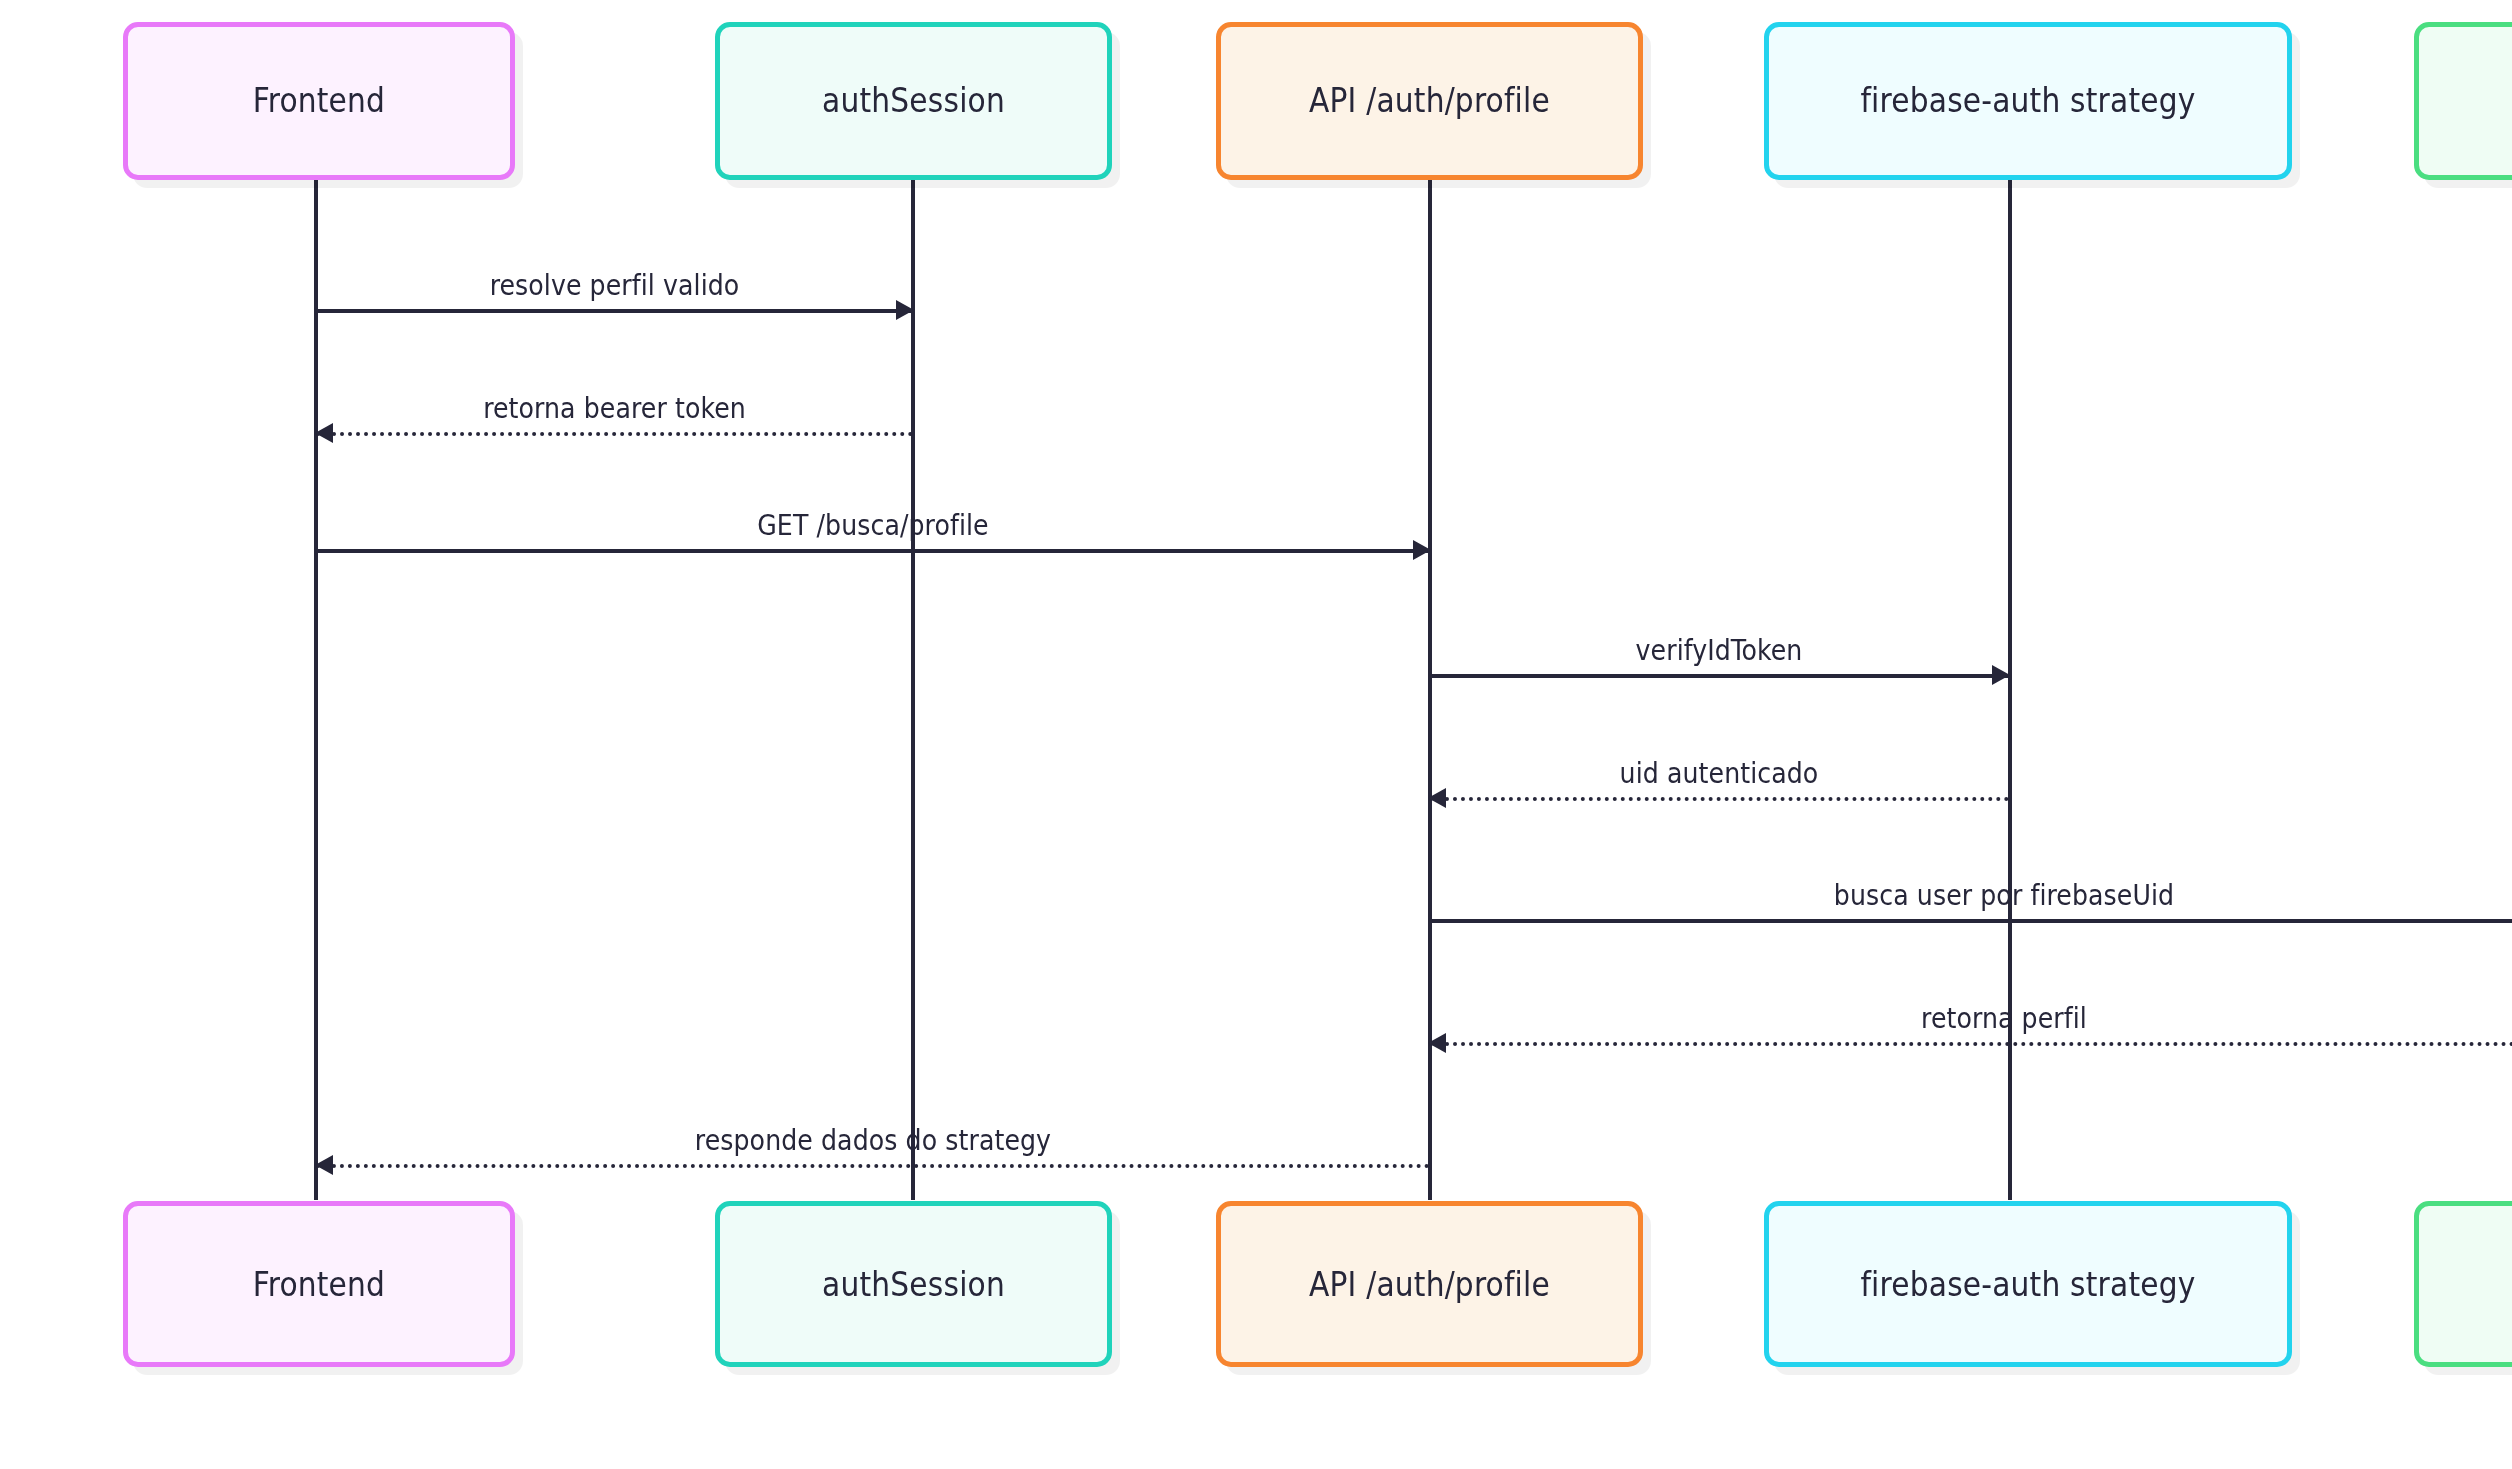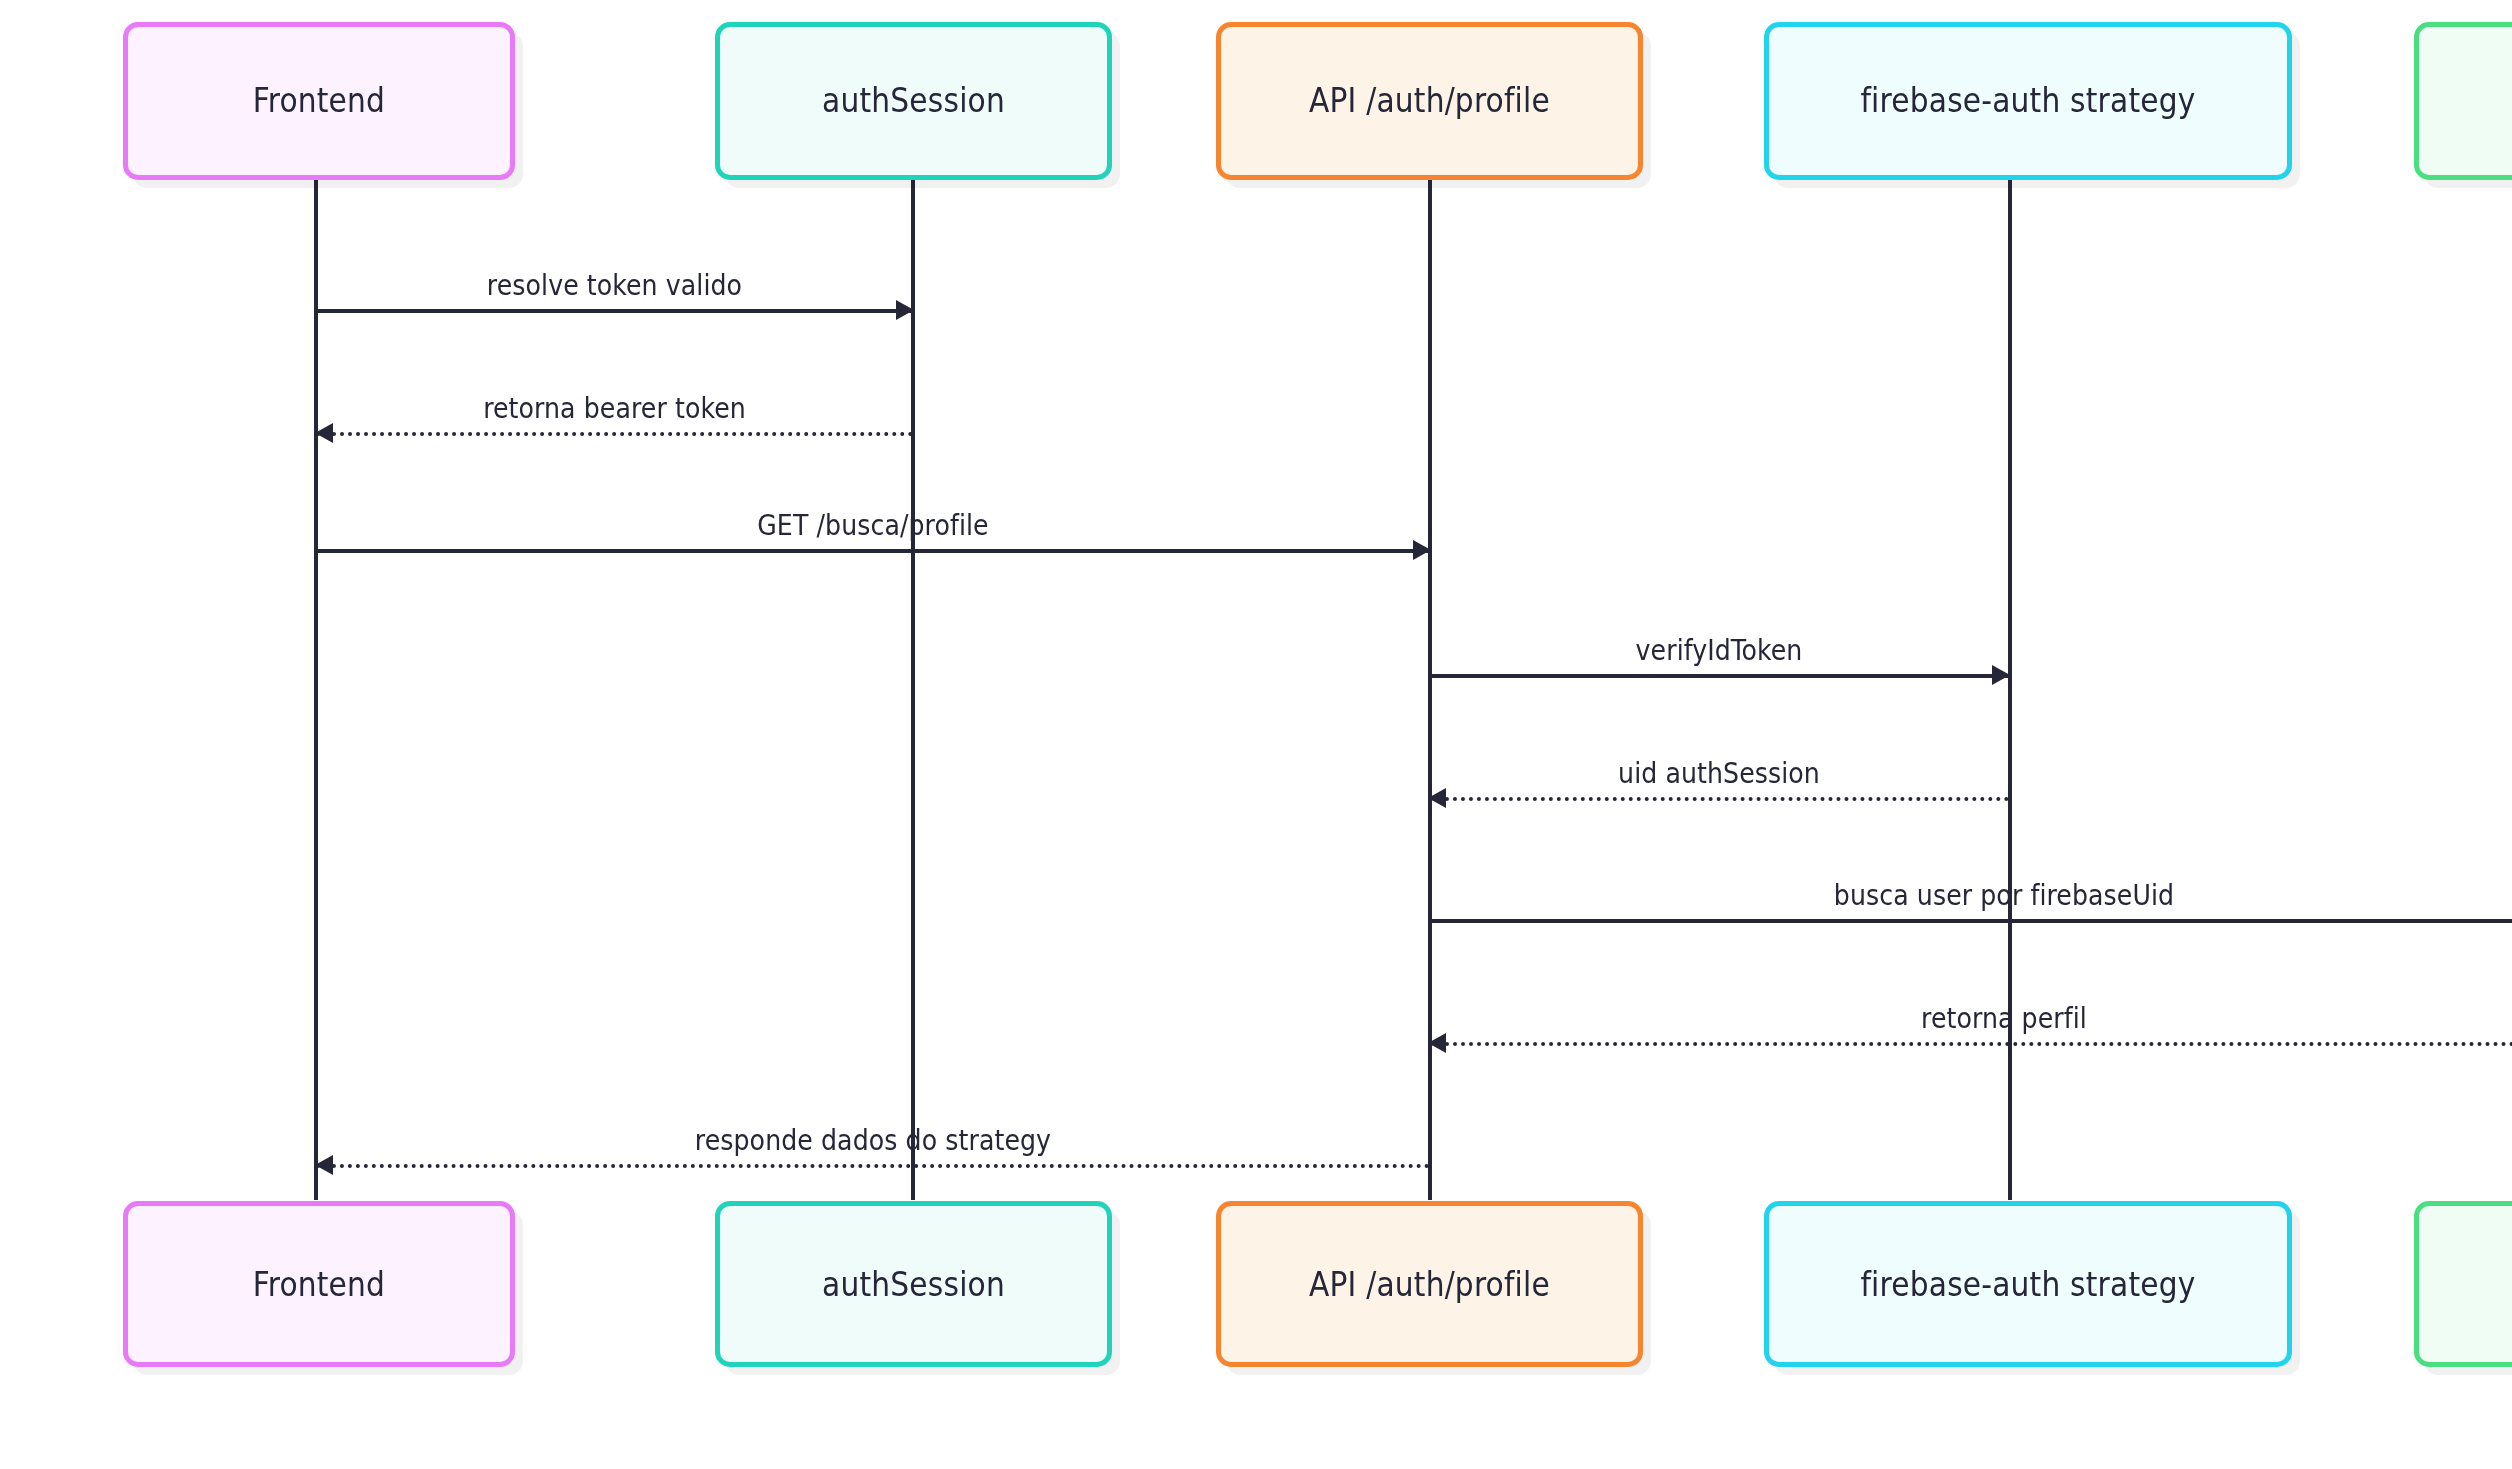--- a/index.html
+++ b/index.html
@@ -133,41 +133,41 @@
     <div class="actor-box" style="left: 1216px; width: 427px; top: 1201px; height: 166px; border-color: rgb(247, 133, 47); background: rgb(253, 243, 231);">
       <span class="actor-label">API /auth/profile</span>
     </div>
     <div class="actor-box" style="left: 1764px; width: 528px; top: 1201px; height: 166px; border-color: rgb(34, 211, 238); background: rgb(239, 253, 255);">
       <span class="actor-label">firebase-auth strategy</span>
     </div>
     <div class="actor-box" style="left: 2414px; width: 397px; top: 1201px; height: 166px; border-color: rgb(74, 222, 128); background: rgb(239, 253, 244);"></div>
     <div class="msg solid to-right" style="left: 316px; width: 597px; top: 311px;">
       <div class="line"></div>
       <div class="head"></div>
-      <div class="msg-label">resolve token valido</div>
+      <div class="msg-label">resolve perfil valido</div>
     </div>
     <div class="msg dotted to-left" style="left: 316px; width: 597px; top: 434px;">
       <div class="line"></div>
       <div class="head"></div>
       <div class="msg-label">retorna bearer token</div>
     </div>
     <div class="msg solid to-right" style="left: 316px; width: 1114px; top: 551px;">
       <div class="line"></div>
       <div class="head"></div>
       <div class="msg-label">GET /busca/profile</div>
     </div>
     <div class="msg solid to-right" style="left: 1429px; width: 580px; top: 676px;">
       <div class="line"></div>
       <div class="head"></div>
       <div class="msg-label">verifyIdToken</div>
     </div>
     <div class="msg dotted to-left" style="left: 1429px; width: 580px; top: 799px;">
       <div class="line"></div>
       <div class="head"></div>
-      <div class="msg-label">uid authSession</div>
+      <div class="msg-label">uid autenticado</div>
     </div>
     <div class="msg solid to-right" style="left: 1429px; width: 1150px; top: 921px;">
       <div class="line"></div>
       <div class="msg-label">busca user por firebaseUid</div>
     </div>
     <div class="msg dotted to-left" style="left: 1429px; width: 1150px; top: 1044px;">
       <div class="line"></div>
       <div class="head"></div>
       <div class="msg-label">retorna perfil</div>
     </div>

